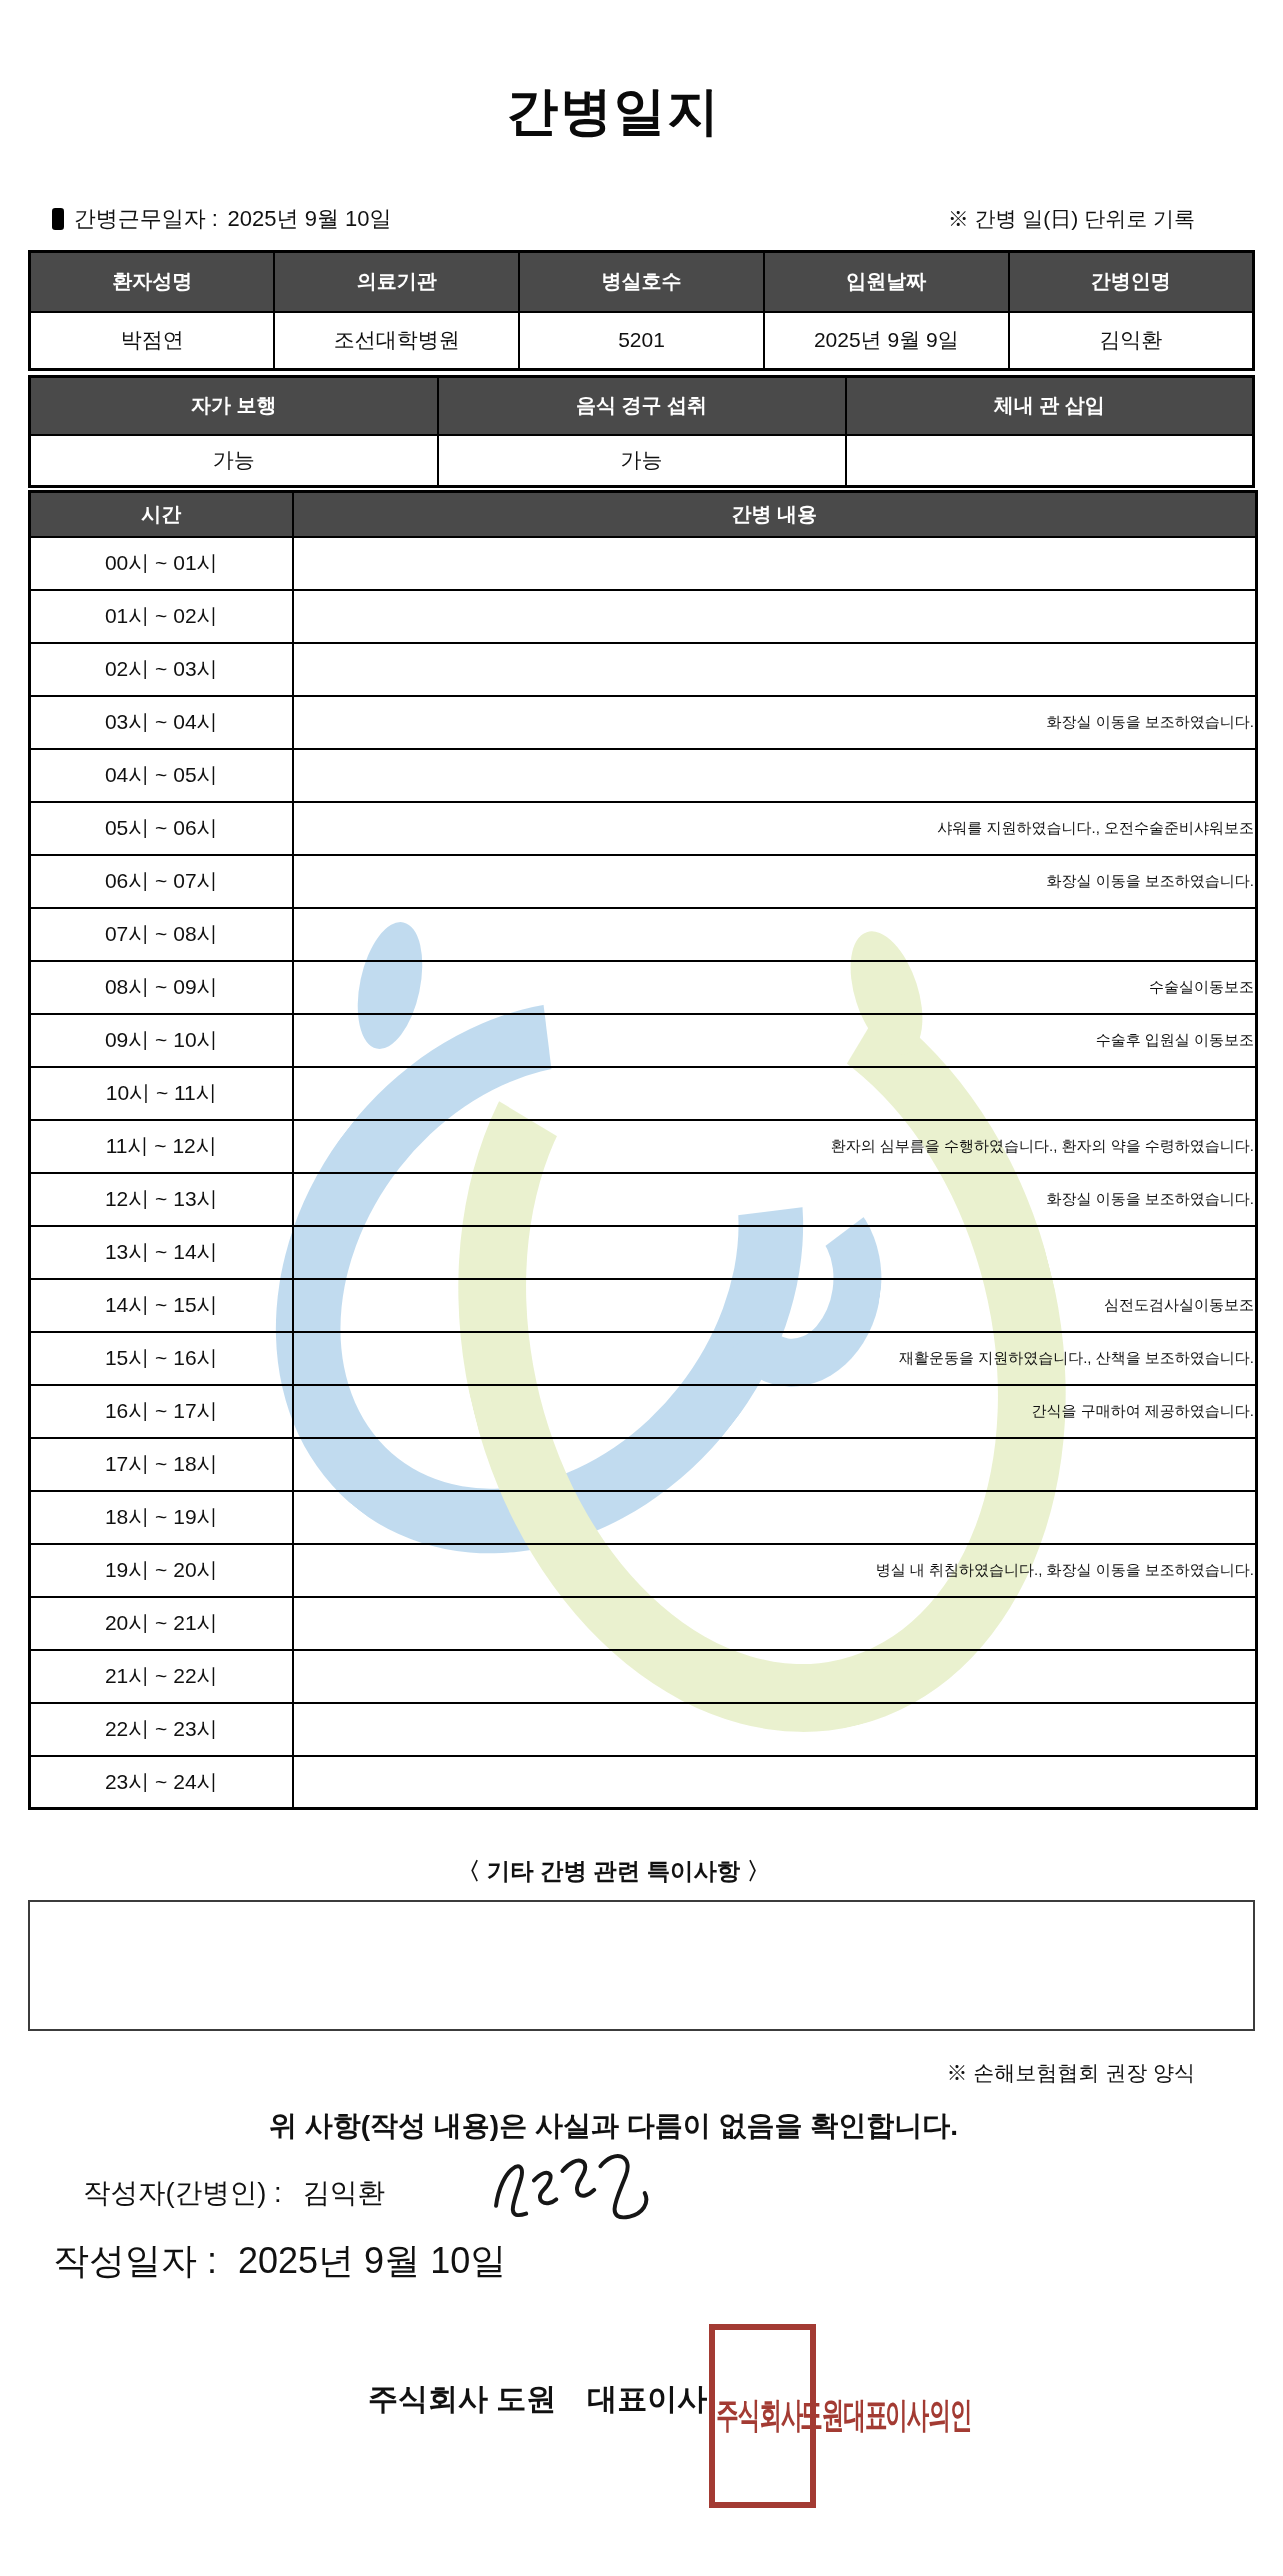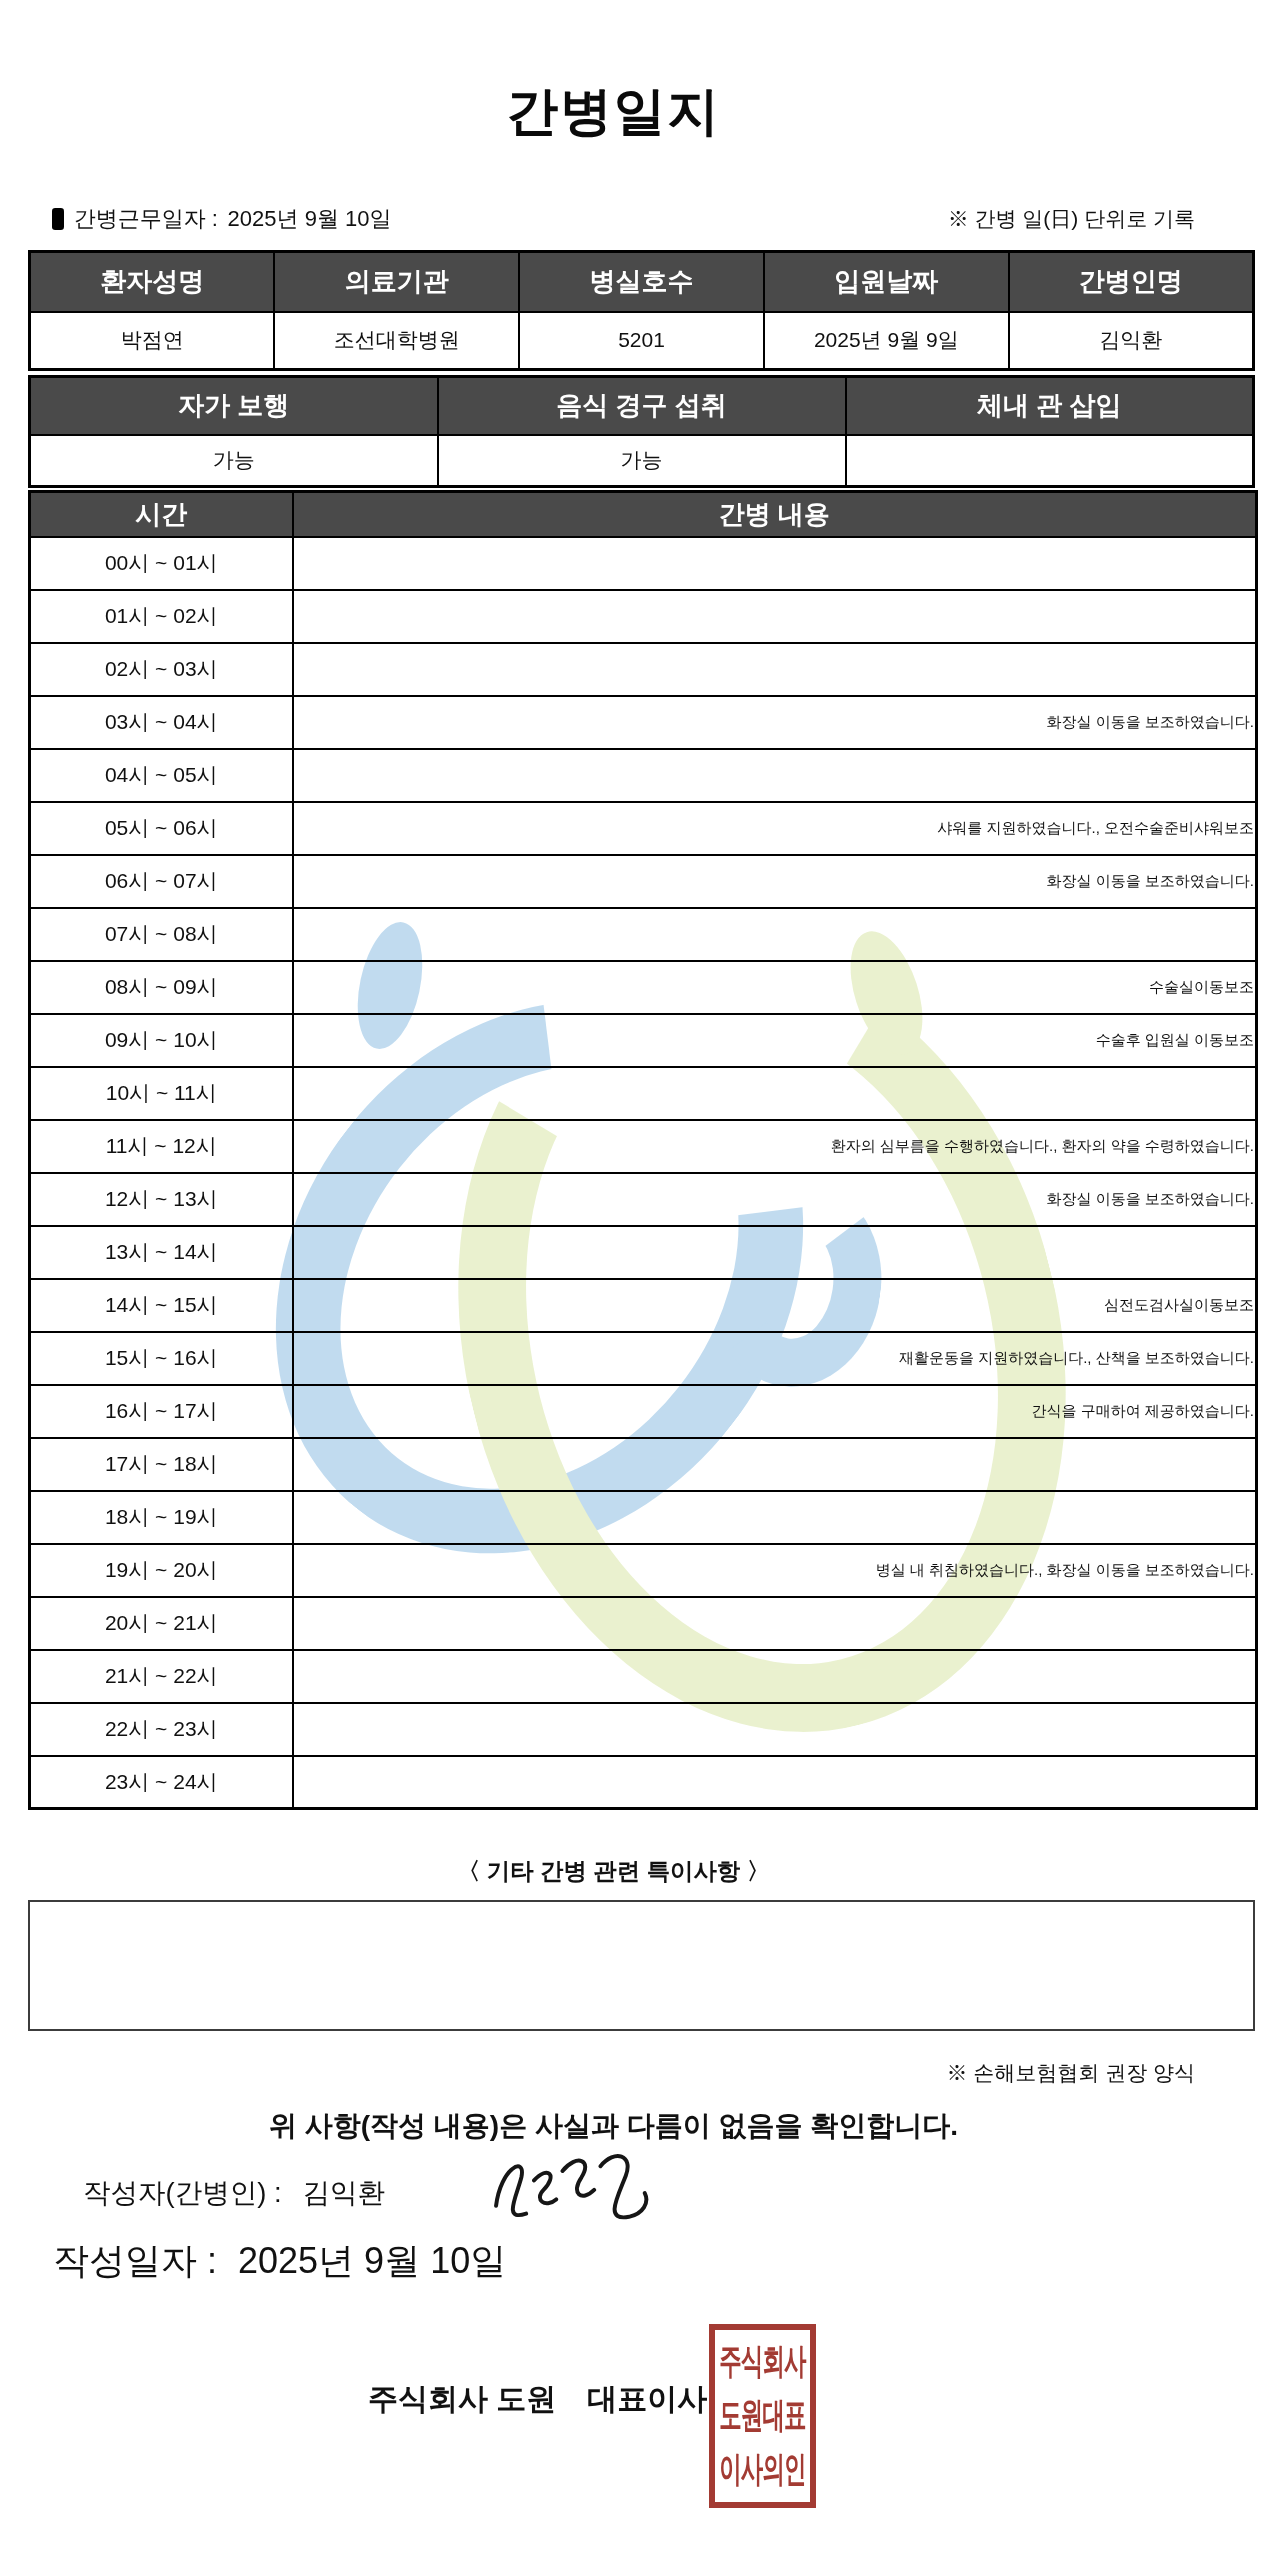--- a/index.html
+++ b/index.html
@@ -47,21 +47,21 @@
     display:flex;justify-content:space-between;align-items:center;}
   .meta-left{display:flex;align-items:center;gap:9.7px;font-size:22px;font-weight:500;}
   .square-bullet{width:12px;height:22px;background:#000;border-radius:3.2px;}
   .meta-right{font-size:21px;font-weight:500;}
 
   
   table{border-collapse:collapse;table-layout:fixed;
     position:absolute;left:28px;width:1227px;background:transparent;
     border:3.2px solid var(--border-black);}
   th,td{border:2.4px solid var(--border-black);vertical-align:middle;overflow:hidden;}
-  th{background:var(--header-bg);color:#ffffff;font-weight:700;font-size:26px;text-align:center;}
+  th{background:var(--header-bg);color:#ffffff;font-weight:700;font-size:20px;text-align:center;}
   td{font-size:21px;color:#101010;text-align:center;}
 
   .patient-table{top:250px;}
   .patient-table tr.head{height:60px;}
   .patient-table tr.val{height:58px;}
 
   .status-table{top:375px;}
   .status-table tr.head{height:58px;}
   .status-table tr.val{height:52px;}
 
@@ -82,21 +82,21 @@
 
   
   .confirmation{position:absolute;top:2107px;left:0;width:100%;
     text-align:center;font-size:28px;font-weight:800;}
   .writer-line{position:absolute;top:2175px;left:53px;font-size:27.5px;display:flex;gap:21px;align-items:baseline;margin-left:30px;}
   .signature{position:absolute;top:2143px;left:485px;width:174px;height:97px;}
   .date-line{position:absolute;top:2237px;left:53px;font-size:36px;display:flex;gap:21px;align-items:baseline;}
   .company-line{position:absolute;top:2379px;left:368px;font-size:30px;font-weight:800;display:flex;gap:31px;}
   .stamp{position:absolute;top:2324px;left:709px;width:107px;height:184px;
     border:6.5px solid var(--stamp-red);background:#fff;
-    display:flex;flex-direction:column;justify-content:space-around;align-items:center;
+    display:flex;flex-direction:row;justify-content:space-around;align-items:center;
     padding:4.8px 1.6px;}
   .stamp span{color:var(--stamp-red);font-size:22px;font-weight:800;letter-spacing:-0.8px;
     transform:scale(1.02,1.62);white-space:nowrap;line-height:1;}
 </style>
 </head>
 <body>
 
 <div class="page">
 
   <div class="watermark">

